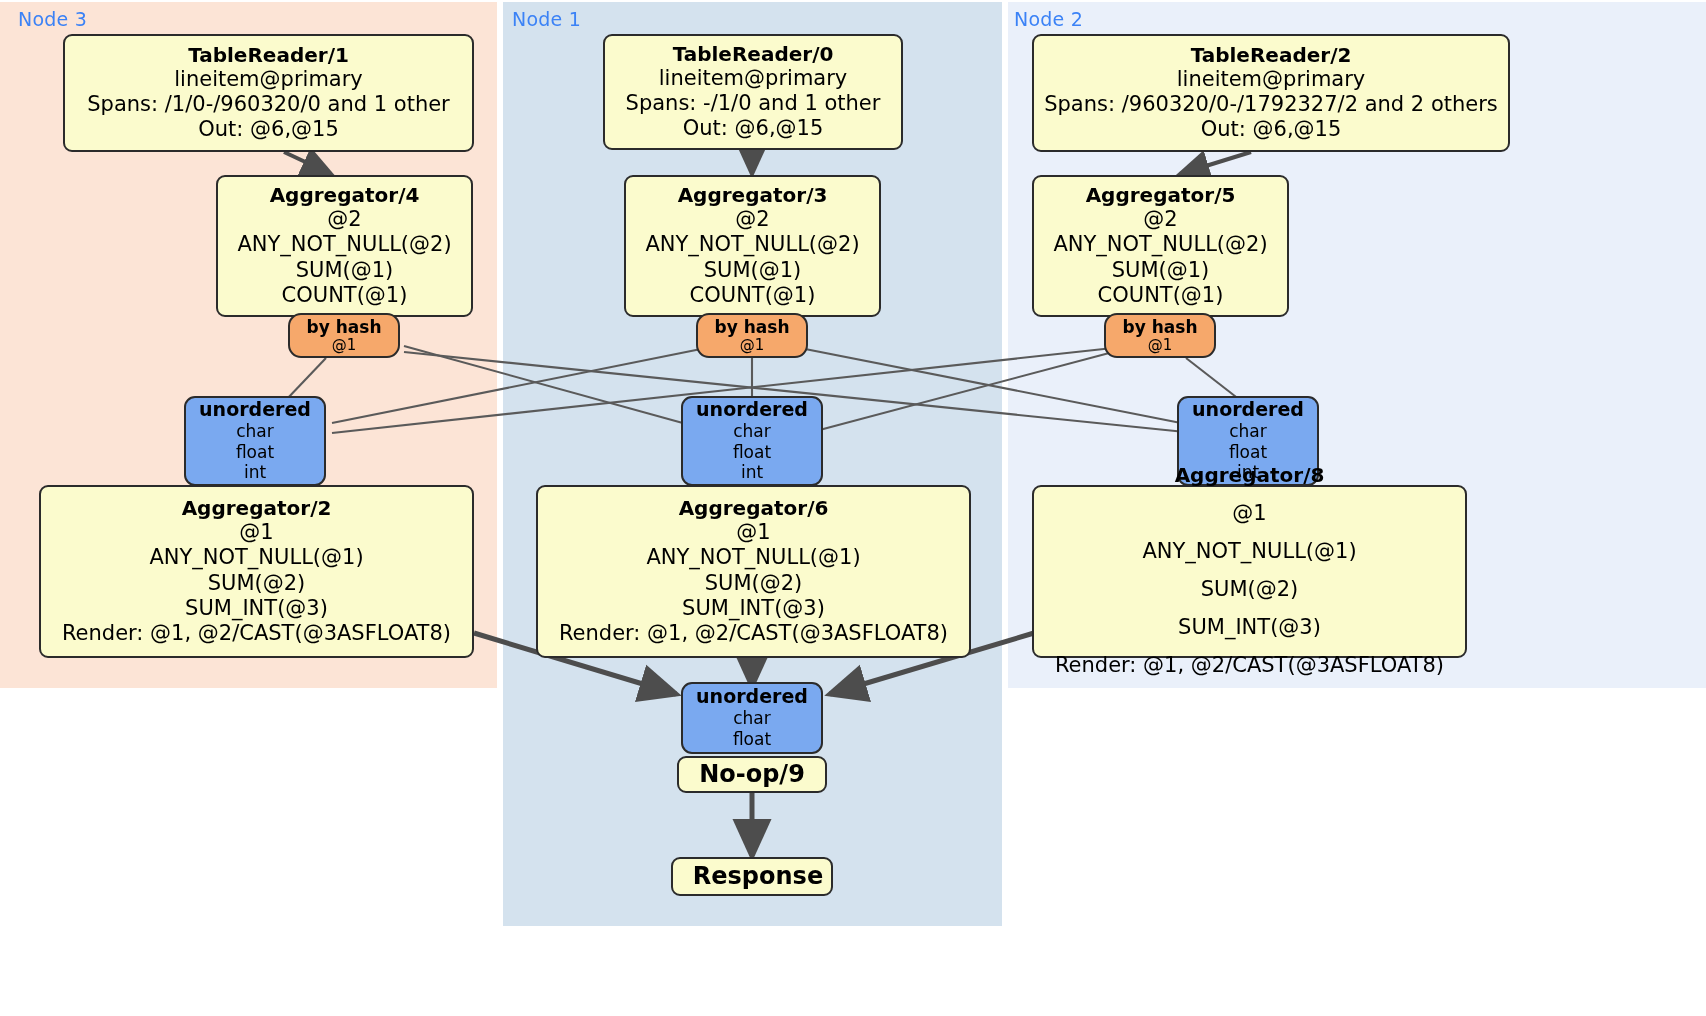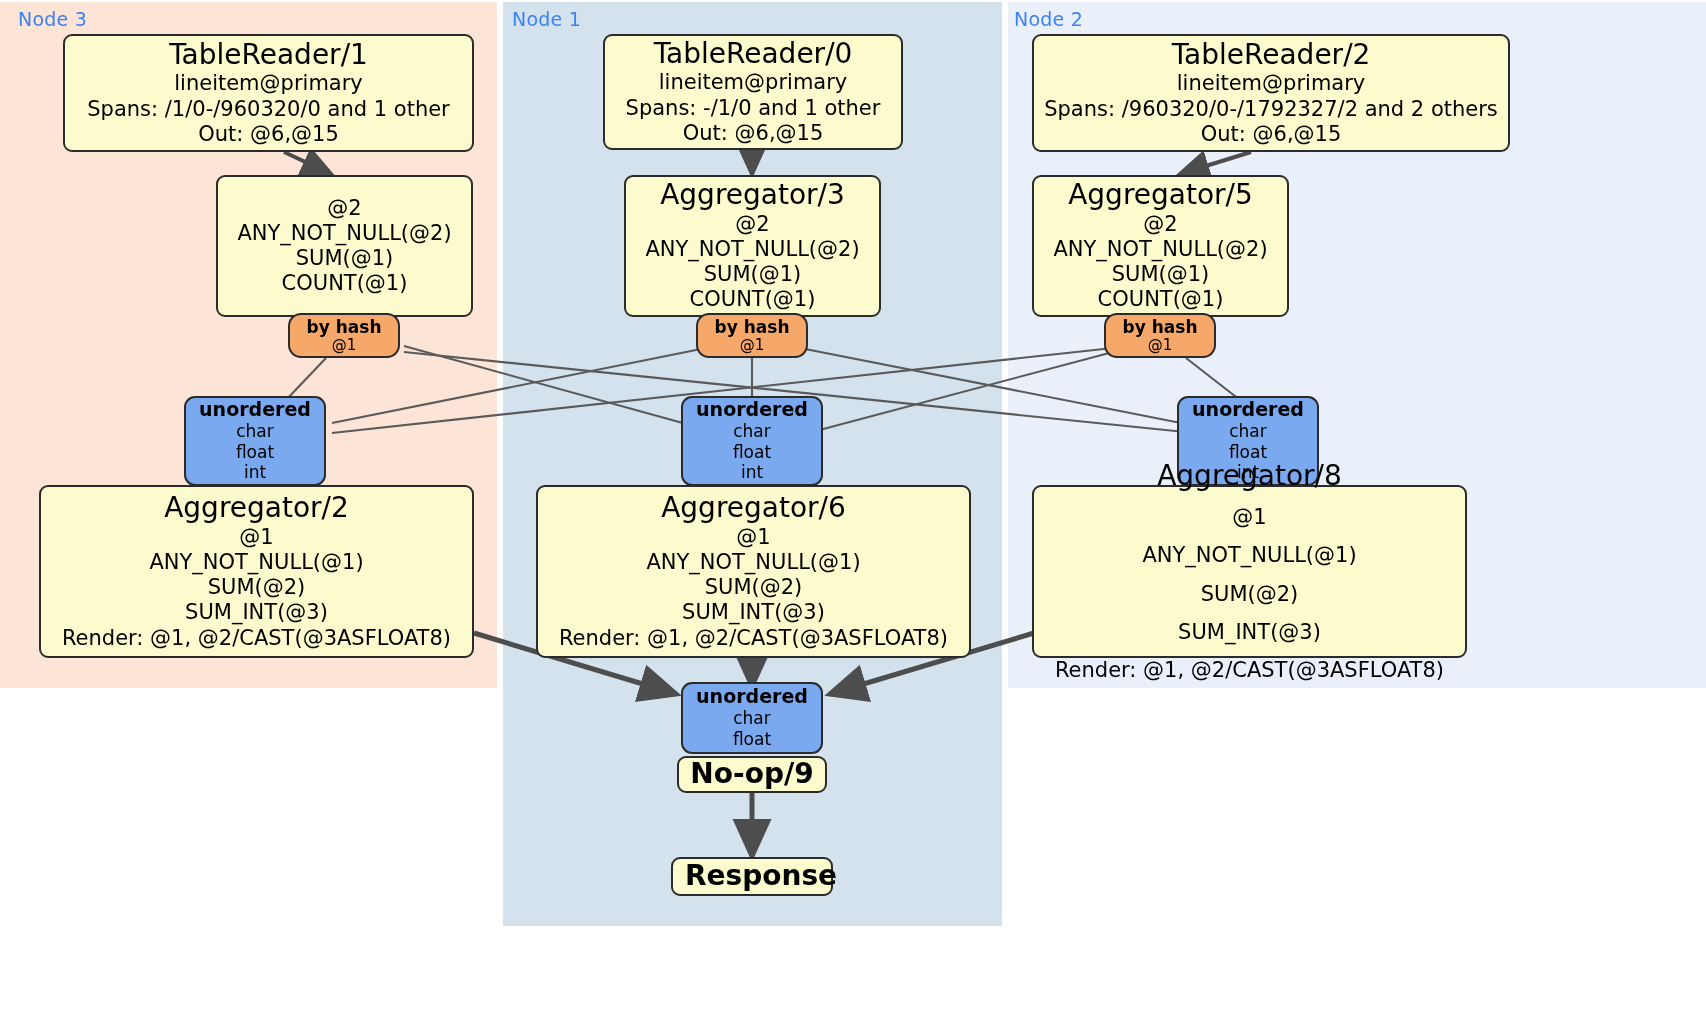--- a/index.html
+++ b/index.html
@@ -11,27 +11,27 @@
 
   svg.edges{position:absolute;left:0;top:0;width:1706px;height:1016px;overflow:visible;}
 
   .box{position:absolute;box-sizing:border-box;border:2px solid #2b2b2b;
        border-radius:9px;text-align:center;color:#000;
        display:flex;flex-direction:column;justify-content:center;}
   .proc{background:#fbfbcd;}
   .router{background:#f6a86b;border-radius:13px;}
   .inbox{background:#7aa9f0;border-radius:11px;}
 
-  .t-title{font-weight:normal;font-size:28px;line-height:1.16;}
+  .t-title{font-weight:bold;font-size:20px;line-height:1.16;}
   .t-line{font-size:21px;line-height:1.20;white-space:nowrap;}
   .r-title{font-weight:bold;font-size:17px;line-height:1.1;}
   .r-line{font-size:15px;line-height:1.1;}
   .i-title{font-weight:bold;font-size:19px;line-height:1.15;}
   .i-line{font-size:17px;line-height:1.22;}
-  .b-title{font-weight:bold;font-size:28px;line-height:1.1;}
+  .b-title{font-weight:bold;font-size:24px;line-height:1.1;}
 </style>
 </head>
 <body>
 
 <div id="stage">
 
   <div class="node-panel" style="left:0px;top:2px;width:497px;height:686px;background:#fce4d6;"></div>
   <div class="node-panel" style="left:503px;top:2px;width:499px;height:924px;background:#d4e2ee;"></div>
   <div class="node-panel" style="left:1008px;top:2px;width:698px;height:686px;background:#eaf0fa;"></div>
 
@@ -96,20 +96,21 @@
   </div>
 
   <div class="box proc" style="left:1032px;top:34px;width:478px;height:118px;">
     <div class="t-title">TableReader/2</div>
     <div class="t-line">lineitem@primary</div>
     <div class="t-line">Spans: /960320/0-/1792327/2 and 2 others</div>
     <div class="t-line">Out: @6,@15</div>
   </div>
 
   <div class="box proc" style="left:216px;top:175px;width:257px;height:142px;">
+    <div class="t-title">Aggregator/4</div>
     <div class="t-line">@2</div>
     <div class="t-line">ANY_NOT_NULL(@2)</div>
     <div class="t-line">SUM(@1)</div>
     <div class="t-line">COUNT(@1)</div>
   </div>
 
   <div class="box proc" style="left:624px;top:175px;width:257px;height:142px;">
     <div class="t-title">Aggregator/3</div>
     <div class="t-line">@2</div>
     <div class="t-line">ANY_NOT_NULL(@2)</div>

